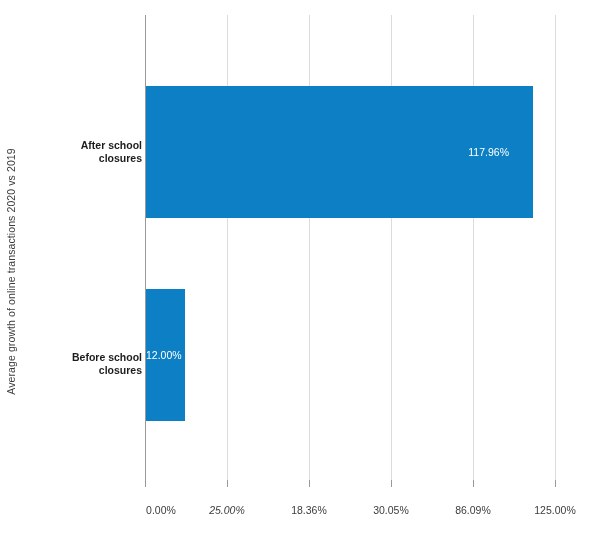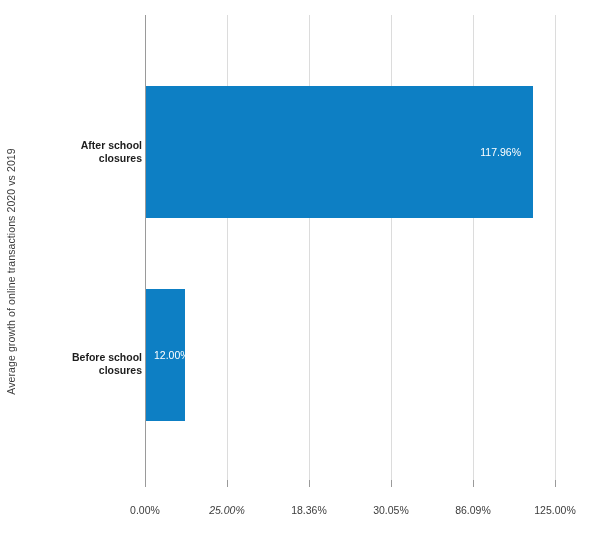--- a/index.html
+++ b/index.html
@@ -83,22 +83,22 @@
     background: #9a9a9a;
   }
 
   .bar {
     position: absolute;
     background: #0d7fc4;
     display: flex;
     align-items: center;
     box-sizing: border-box;
   }
-  .bar.right-label { justify-content: flex-end; padding-right: 12px; }
-  .bar.left-label  { justify-content: flex-start; padding-left: 8px; }
+  .bar.right-label { justify-content: flex-end; padding-right: 24px; }
+  .bar.left-label  { justify-content: flex-start; padding-left: 0; }
 
   .bar-value {
     font-size: 10.5px;
     color: #ffffff;
     white-space: nowrap;
   }
 
   
   .x-tick-label {
     position: absolute;
@@ -155,21 +155,21 @@
     <div class="tick" style="left:410px;"></div>
 
     <div class="bar right-label" style="left:1px; top:71px; width:387px; height:132px;">
       <span class="bar-value">117.96%</span>
     </div>
 
     <div class="bar left-label" style="left:1px; top:274px; width:39px; height:132px;">
       <span class="bar-value">12.00%</span>
     </div>
 
-    <div class="x-tick-label" style="left:0px;">0.00%</div>
+    <div class="x-tick-label" style="left:16px;">0.00%</div>
     <div class="x-tick-label" style="left:82px;font-style:italic;">25.00%</div>
     <div class="x-tick-label" style="left:164px;">18.36%</div>
     <div class="x-tick-label" style="left:246px;">30.05%</div>
     <div class="x-tick-label" style="left:328px;">86.09%</div>
     <div class="x-tick-label" style="left:410px;">125.00%</div>
 
   </div>
 
 
 </div>

